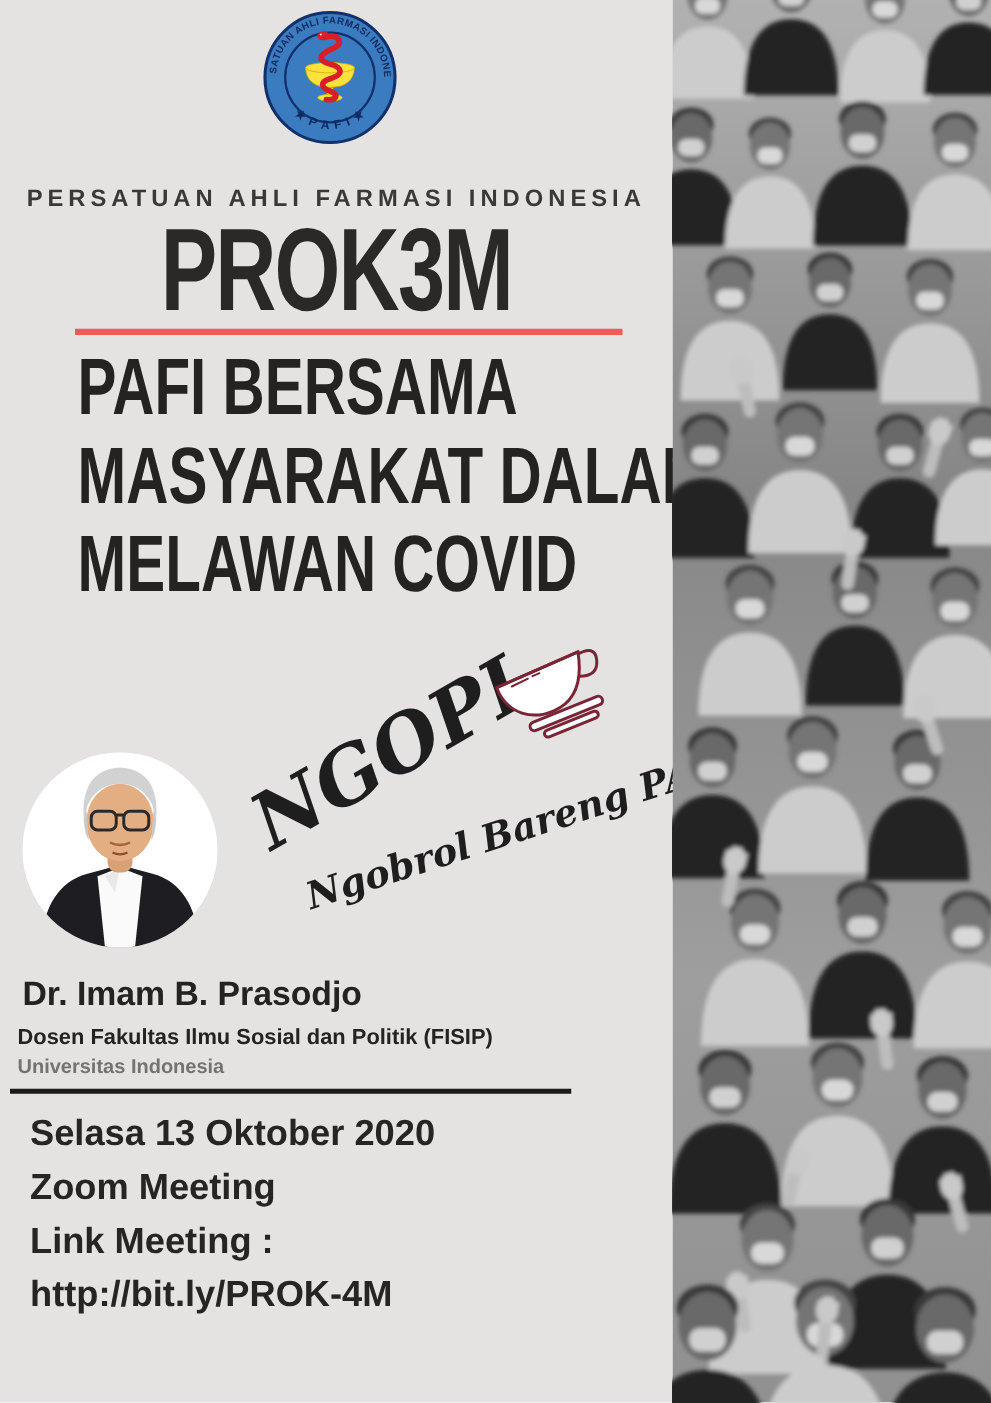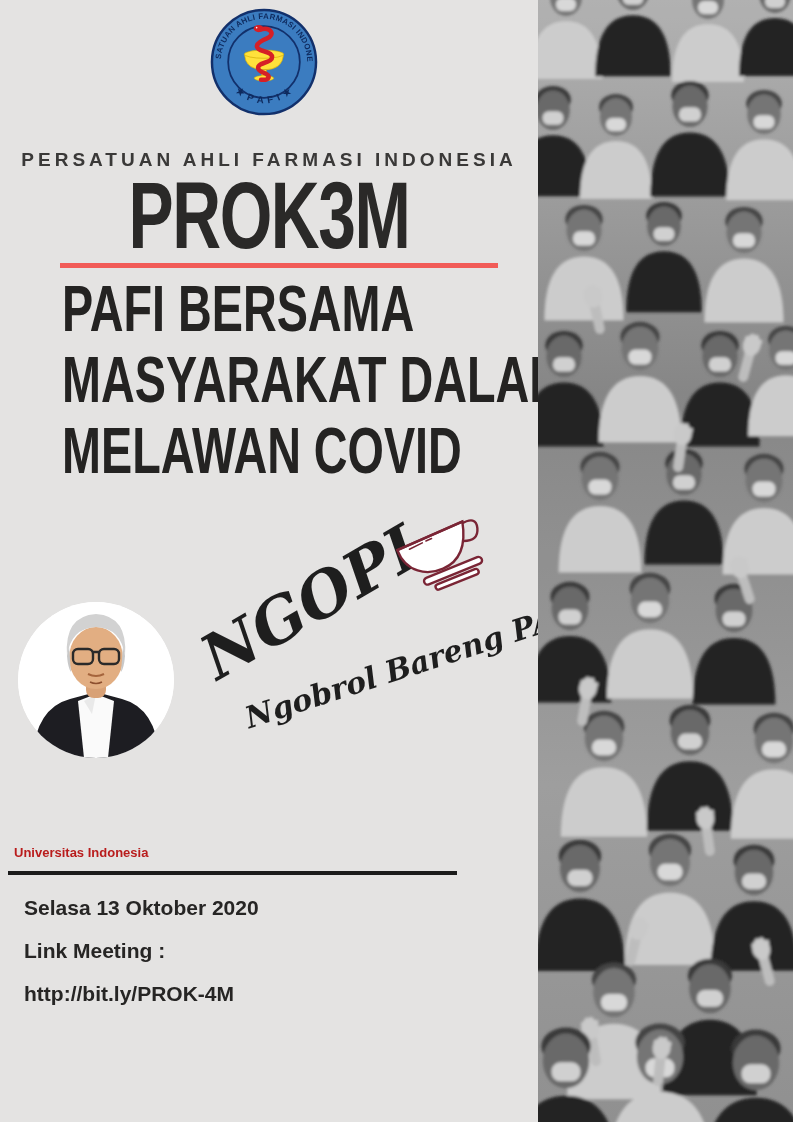--- a/index.html
+++ b/index.html
@@ -37,24 +37,24 @@
     font-family:"DejaVu Serif",serif;font-style:italic;font-weight:bold;
     font-size:30px;color:#1e1e1e;transform:rotate(-18deg);white-space:nowrap;
   }
   
   .portrait{
     left:18px;top:602px;width:156px;height:156px;border-radius:50%;
     overflow:hidden;background:#ffffff;
   }
   .speaker-name{left:18px;top:780px;font-size:27px;font-weight:bold;color:#242322;white-space:nowrap;}
   .speaker-role{left:14px;top:819px;font-size:17.5px;font-weight:bold;color:#242322;white-space:nowrap;}
-  .speaker-inst{left:14px;top:845px;font-size:13px;font-weight:bold;color:#b91c1c;white-space:nowrap;}
+  .speaker-inst{left:14px;top:845px;font-size:16px;font-weight:bold;color:#737373;white-space:nowrap;}
   
   .divider{left:8px;top:871px;width:449px;height:4px;background:#1b1b1b;}
-  .details{left:24px;top:886px;font-size:21px;font-weight:bold;line-height:43px;color:#262524;}
+  .details{left:24px;top:886px;font-size:29px;font-weight:bold;line-height:43px;color:#262524;}
   .details div{white-space:nowrap;}
   
   .photo{left:538px;top:0;width:255px;height:1122px;}
 </style>
 </head>
 <body>
 
 <div class="poster">
 
   <svg class="abs logo" viewBox="0 0 110 110">
@@ -117,25 +117,28 @@
       <path d="M49 54 Q50 66 53 70 L51 44 Z" fill="#c8c8c8"></path>
       <path d="M107 54 Q106 66 103 70 L105 44 Z" fill="#c8c8c8"></path>
       <rect x="55" y="47" width="20" height="15" rx="5" fill="none" stroke="#2a2a2a" stroke-width="2.4"></rect>
       <rect x="81" y="47" width="20" height="15" rx="5" fill="none" stroke="#2a2a2a" stroke-width="2.4"></rect>
       <path d="M75 50 L81 50" stroke="#2a2a2a" stroke-width="2.4"></path>
       <path d="M70 72 Q78 76 86 72" fill="none" stroke="#a5643c" stroke-width="2"></path>
       <path d="M72 80 Q78 83 84 80" fill="none" stroke="#8d4f2e" stroke-width="1.6"></path>
     </svg>
   </div>
 
+  <div class="abs speaker-name">Dr. Imam B. Prasodjo</div>
+  <div class="abs speaker-role">Dosen Fakultas Ilmu Sosial dan Politik (FISIP)</div>
   <div class="abs speaker-inst">Universitas Indonesia</div>
 
   <div class="abs divider"></div>
   <div class="abs details">
     <div>Selasa 13 Oktober 2020</div>
+    <div>Zoom Meeting</div>
     <div>Link Meeting :</div>
     <div>http://bit.ly/PROK-4M</div>
   </div>
 
   <svg class="abs photo" viewBox="0 0 255 1122" preserveAspectRatio="none">
     <defs>
       <linearGradient id="bgG" x1="0" y1="0" x2="0" y2="1">
         <stop offset="0" stop-color="#bdbdbd"></stop>
         <stop offset="0.35" stop-color="#8f8f8f"></stop>
         <stop offset="0.7" stop-color="#a8a8a8"></stop>

